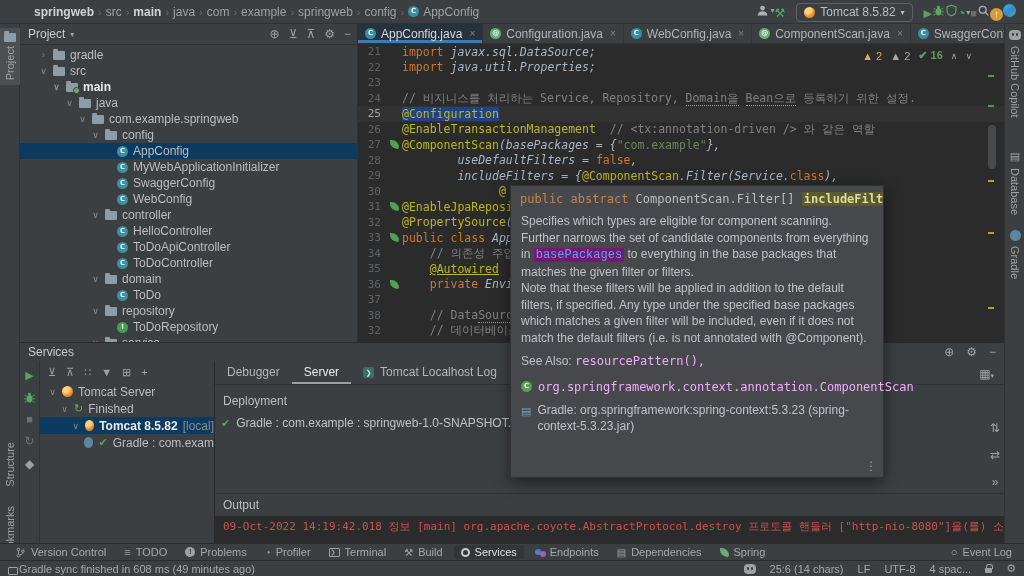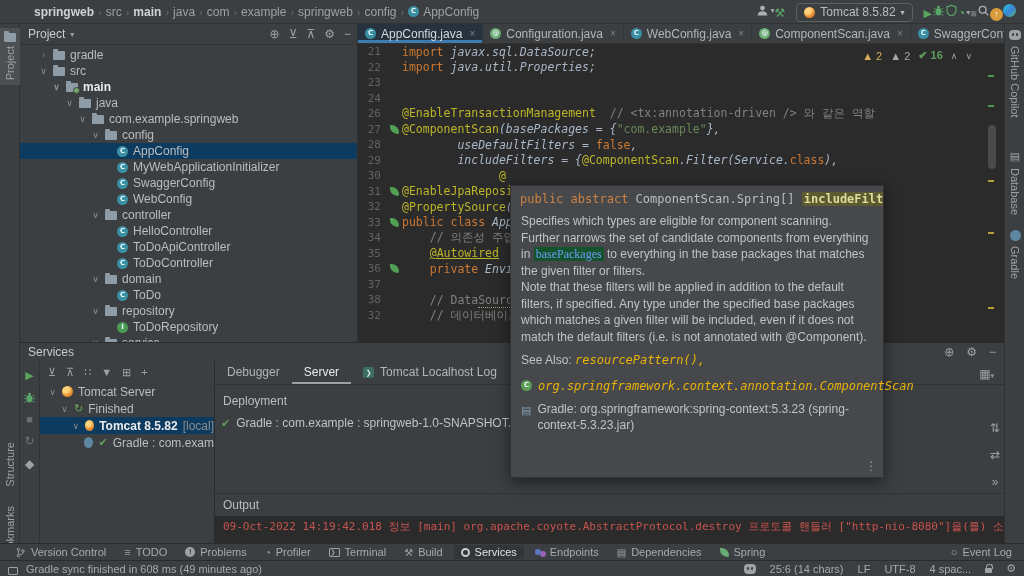--- a/index.html
+++ b/index.html
@@ -139,22 +139,22 @@
   .con-line.err { color:#c75450; }
   .con-line.info { color:#bbbdbf; }
 
   
   #doc-popup { position:absolute; left:510px; top:185px; width:374px; height:293px; background:#46484b;
     border:1px solid #303234; box-shadow:0 4px 14px rgba(0,0,0,.5); z-index:60; color:#bfc3c7; }
   #doc-sig { font:12px "DejaVu Sans Mono", monospace; padding:6px 9px 4px; white-space:nowrap; overflow:hidden; }
   .skw { color:#cc8242; } .st { color:#bcbec0; }
   .shl { background:#5c5a30; color:#dedc9a; padding:0 2px; font-weight:bold; }
   #doc-body { padding:3px 10px 0; line-height:16.5px; }
-  .chip { font-family:Liberation Serif, serif; color:#6c9ef8; background:#14532d; padding:0 2px; }
-  .dlink { font-family:"DejaVu Sans Mono", monospace; color:#eab308; cursor:pointer;font-style:italic; }
+  .chip { font-family:Liberation Mono, monospace; color:#6c9ef8; background:#701a75; padding:0 2px; }
+  .dlink { font-family:"DejaVu Sans Mono", monospace; color:#f0abfc; cursor:pointer; }
   #doc-see { margin-top:7px; }
   #doc-see .indent { padding-left:62px; }
   #doc-class-line { margin-top:9px; display:flex; align-items:center; gap:6px; }
   #doc-gradle-line { margin-top:7px; display:flex; gap:6px; align-items:flex-start; line-height:16px; }
   #doc-gradle-line .lib-ic { color:#7f9fb5; font-size:11px; margin-top:1px; }
   #doc-kebab { position:absolute; right:6px; bottom:4px; color:#9aa0a2; }
 
   
   #tool-bar { position:absolute; left:0; top:543px; width:1024px; height:17px; background:#3c3f41;
     border-top:1px solid #2b2b2b; display:flex; align-items:center; gap:4px; padding:0 8px; font-size:11px; }
@@ -165,21 +165,21 @@
   .bi-problem { width:10px; height:10px; border-radius:50%; background:#9ea2a4; color:#3c3f41;
     font:700 8px/10px "Liberation Sans",sans-serif; text-align:center; }
   .bi-terminal { width:11px; height:9px; border:1px solid #9ea2a4; border-radius:1px;
     font-size:6px; line-height:7px; text-align:left; padding-left:1px; color:#9ea2a4; }
   .bi-services { width:9px; height:9px; border:2px solid #c9cccd; border-radius:50%; }
   .bi-endpoints { width:6px; height:6px; border-radius:50%; background:#5a78c2; box-shadow:5px 2px 0 #9a63b8; margin-right:4px; }
   .bi-spring { width:9px; height:9px; background:#6aab73; border-radius:0 100% 2px 100%; }
   #event-log { margin-left:auto; display:flex; align-items:center; gap:5px; color:#a7aaac; padding-right:4px; cursor:pointer; }
   #status-bar { position:absolute; left:0; top:560px; width:1024px; height:16px; background:#3c3f41;
     border-top:1px solid #2b2b2b; display:flex; align-items:center; font-size:11px; color:#a7aaac; padding:0 8px; }
-  #status-left { display:flex; align-items:flex-end; gap:8px; }
+  #status-left { display:flex; align-items:flex-end; gap:1px; }
   .win-ic { width:10px; height:8px; border:1px solid #9ea2a4; border-radius:1px; display:inline-block; }
   #status-right { margin-left:auto; display:flex; align-items:center; gap:14px; }
   .lock-ic { width:7px; height:5px; background:#9ea2a4; border-radius:1px; position:relative; display:inline-block; margin-top:3px; }
   .lock-ic::before { content:""; position:absolute; top:-4px; left:1px; width:5px; height:4px;
     border:1px solid #9ea2a4; border-bottom:none; border-radius:3px 3px 0 0; }
   .gear-ic { color:#9ea2a4; font-size:11px; }
 </style>
 </head>
 <body>
 
@@ -414,20 +414,26 @@
             <span class="code"><span class="sg kw">import</span><span class="sg t"> java.util.Properties;</span></span>
           </div>
           <div class="cl">
             <span class="ln">23</span>
             <span class="gslot"></span>
             <span class="code"></span>
           </div>
           <div class="cl">
             <span class="ln">24</span>
             <span class="gslot"></span>
+            <span class="code"><span class="sg cmt">// 비지니스를 처리하는 Service, Repository, </span><span class="sg cmt ul">Domain을</span><span class="sg cmt"> </span><span class="sg cmt ul">Bean으로</span><span class="sg cmt"> 등록하기 위한 설정.</span></span>
+          </div>
+          <div class="cl caret">
+            <span class="ln">25</span>
+            <span class="gslot"></span>
+            <span class="code"><span class="sg ann sel">@Configuration</span></span>
           </div>
           <div class="cl">
             <span class="ln">26</span>
             <span class="gslot"></span>
             <span class="code"><span class="sg ann">@EnableTransactionManagement</span><span class="sg t">  </span><span class="sg cmt">// &lt;tx:annotation-driven /&gt; 와 같은 역할</span></span>
           </div>
           <div class="cl">
             <span class="ln">27</span>
             <span class="gslot">
               <span class="leaf"></span>
@@ -605,21 +611,21 @@
       <div id="output-section">
         <div id="output-label">Output</div>
         <div id="console">
           <div class="con-line err">09-Oct-2022 14:19:42.018 정보 [main] org.apache.coyote.AbstractProtocol.destroy 프로토콜 핸들러 ["http-nio-8080"]을(를) 소멸시킵니다.</div>
         </div>
       </div>
     </div>
   </div>
 
   <div id="doc-popup">
-    <div id="doc-sig"><span class="skw">public abstract </span><span class="st">ComponentScan.Spring[] </span><span class="shl">includeFilters()</span></div>
+    <div id="doc-sig"><span class="skw">public abstract </span><span class="st">ComponentScan.Filter[] </span><span class="shl">includeFilters()</span></div>
     <div id="doc-body">
       <div>
         <span>Specifies which types are eligible for component scanning.</span>
         <span>Further narrows the set of candidate components from everything in</span>
         <span class="chip">basePackages</span>
         <span>to everything in the base packages that matches the given filter or filters.</span>
       </div>
       <div>Note that these filters will be applied in addition to the default filters, if specified. Any type under the specified base packages which matches a given filter will be included, even if it does not match the default filters (i.e. is not annotated with @Component).</div>
       <div id="doc-see">
         <span class="lbl">See Also:</span>

